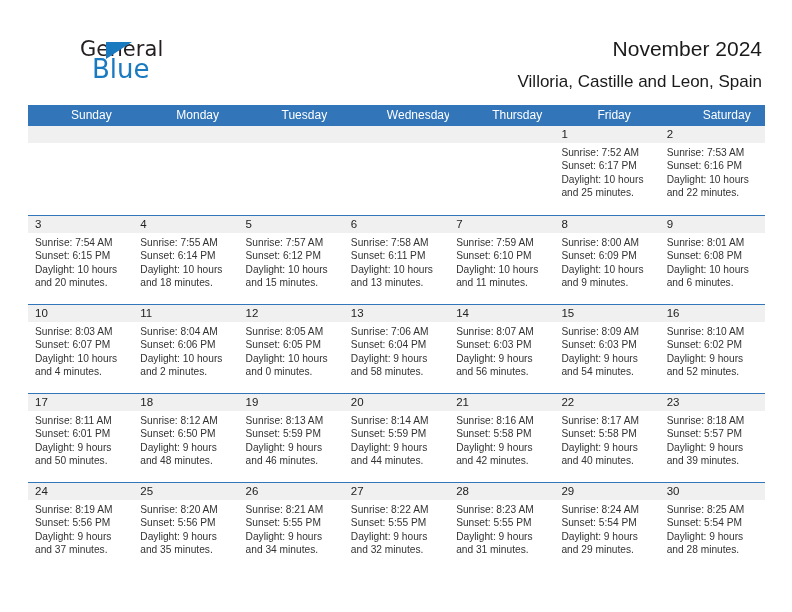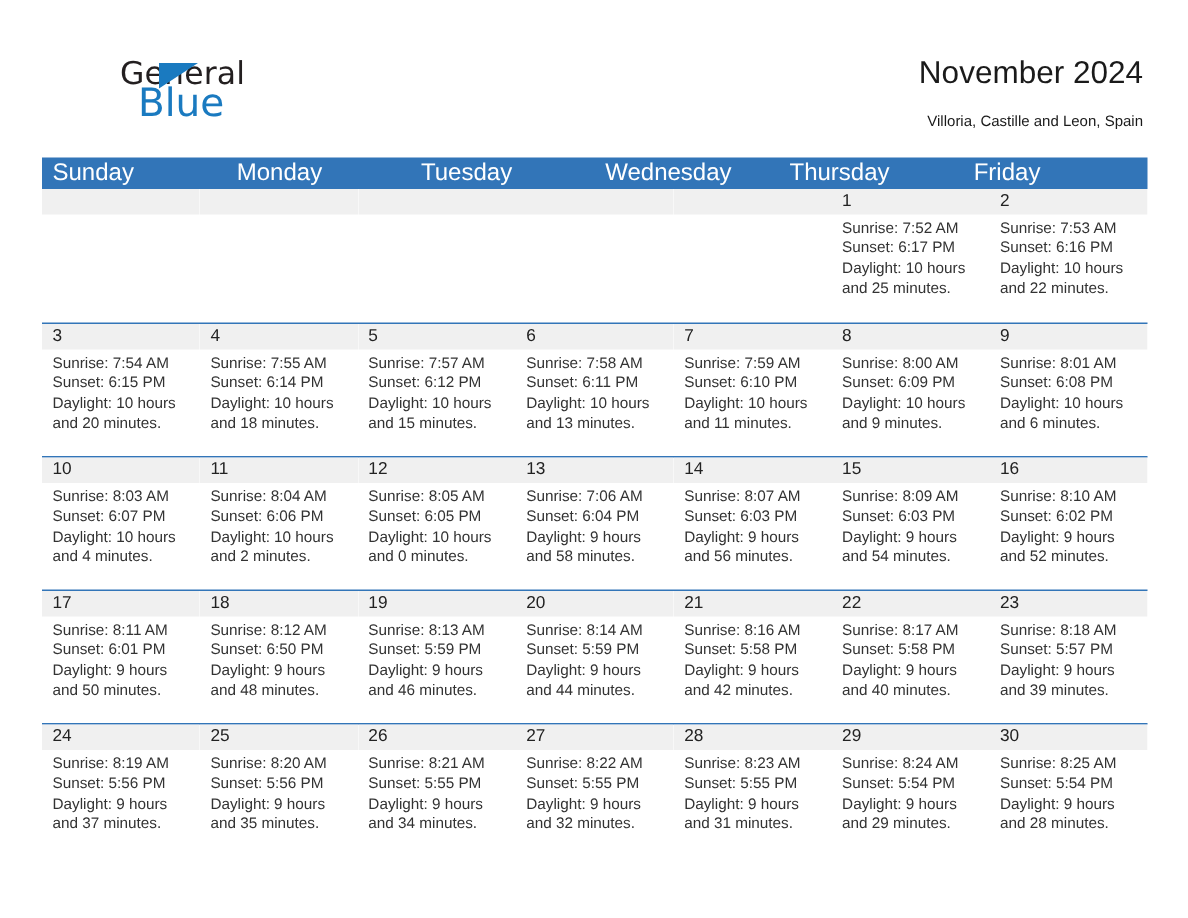--- a/index.html
+++ b/index.html
@@ -74,21 +74,21 @@
     text-align: right;
   }
   .title-main {
     font-size: 21px;
     font-weight: 400;
     color: #1a1a1a;
     line-height: 34px;
     white-space: nowrap;
   }
   .title-sub {
-    font-size: 10px;
+    font-size: 17px;
     font-weight: 400;
     color: #1a1a1a;
     line-height: 20px;
     margin-top: 6px;
     white-space: nowrap;
   }
 
   
   .calendar {
     position: absolute;
@@ -98,26 +98,27 @@
   }
   .weekhead {
     display: flex;
     width: 100%;
     height: 21px;
     background: #3275b8;
   }
   .weekhead .hc {
     flex: 1 1 0;
     color: #ffffff;
-    font-size: 16px;
+    font-size: 12px;
     line-height: 21px;
     padding-left: 7px;
     box-sizing: border-box;
     white-space: nowrap;
     overflow: hidden;
+    margin-left: 36px;
   }
   .week {
     display: flex;
     width: 100%;
     height: 89px;
     border-top: 1.3px solid #3275b8;
     box-sizing: border-box;
   }
   .week.first {
     border-top: none;
@@ -172,20 +173,21 @@
 
   <div class="calendar">
 
     <div class="weekhead">
       <div class="hc">Sunday</div>
       <div class="hc">Monday</div>
       <div class="hc">Tuesday</div>
       <div class="hc">Wednesday</div>
       <div class="hc">Thursday</div>
       <div class="hc">Friday</div>
+      <div class="hc">Saturday</div>
     </div>
 
     <div id="weeks-container">
         <div class="week first">
           <div class="cell empty">
             <div class="daynum"></div>
           </div>
           <div class="cell empty">
             <div class="daynum"></div>
           </div>

